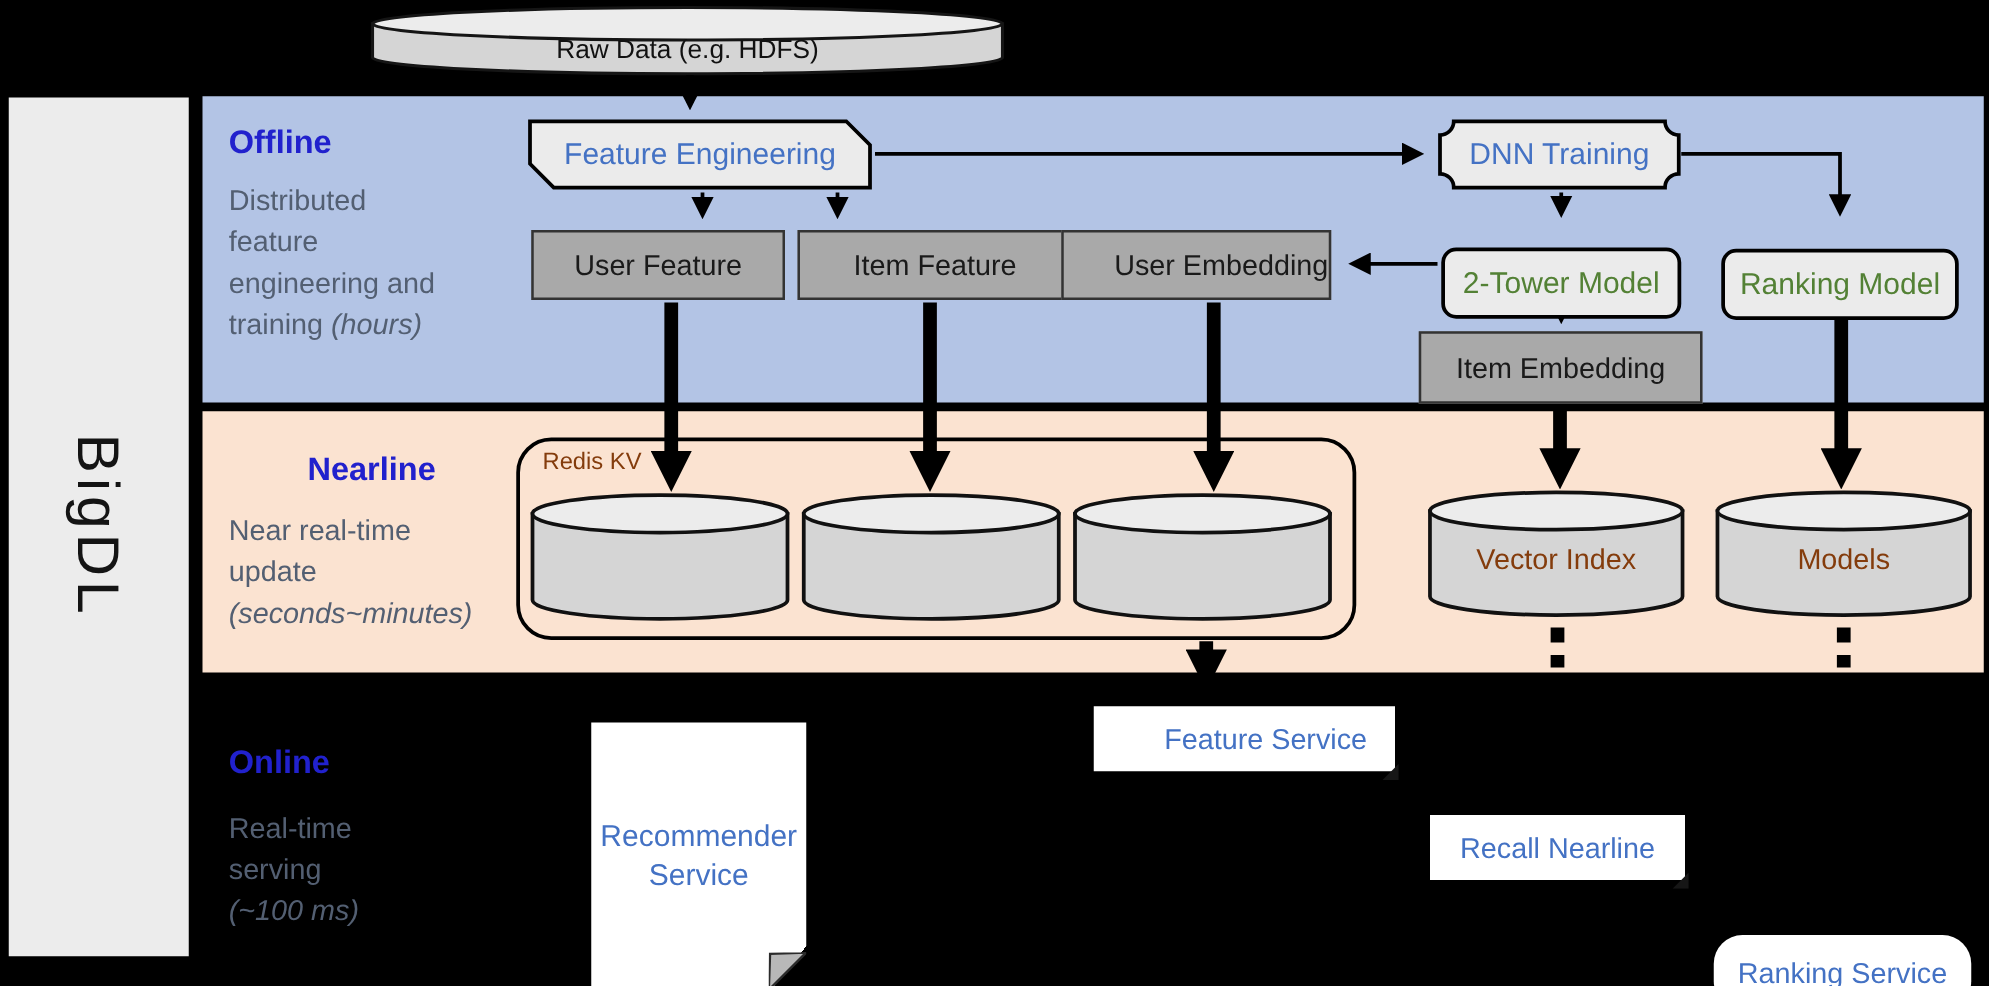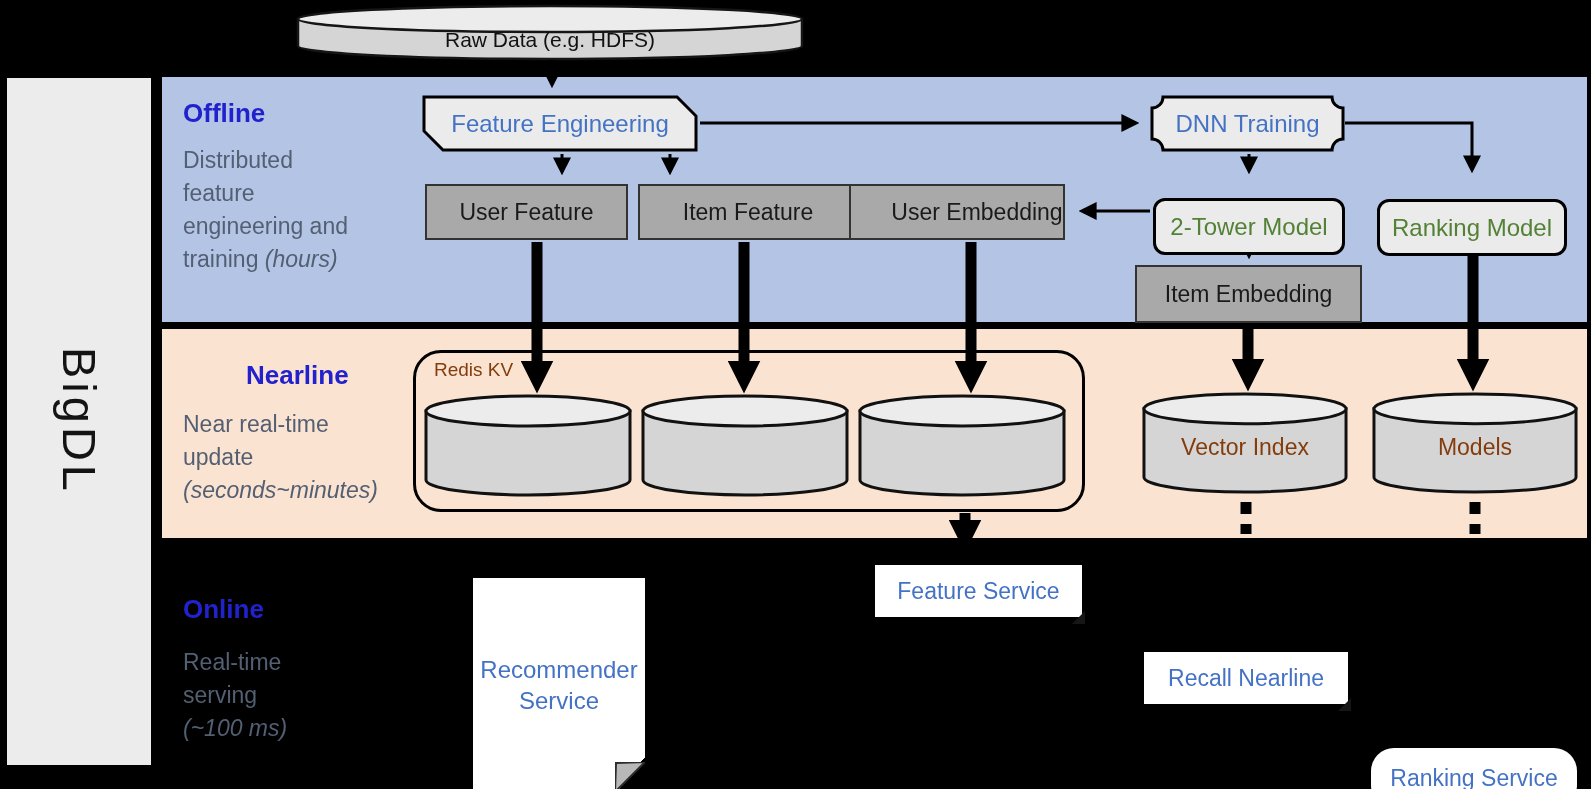--- a/index.html
+++ b/index.html
@@ -58,21 +58,21 @@
   .c1{left:423px;top:394px;width:210px;height:104px;}
   .c2{left:640px;top:394px;width:210px;height:104px;}
   .c3{left:857px;top:394px;width:210px;height:104px;}
   .cvi{left:1141px;top:392px;width:208px;height:103px;}
   .cmo{left:1371px;top:392px;width:208px;height:103px;}
 
   
   .svc{background:#fff;color:var(--shape_text_blue,#4472c4);font-size:23px;z-index:30;
        display:flex;align-items:center;justify-content:center;}
   .svc .fold{position:absolute;right:-3px;bottom:-7px;}
-  .fs{left:875px;top:565px;width:207px;height:52px;}
+  .fs{left:875px;top:565px;width:207px;height:52px;padding-left:34px;}
   .rcs{left:1144px;top:652px;width:204px;height:52px;}
   .rks{left:1371px;top:748px;width:206px;height:60px;border-radius:23px;}
   .doc{left:473px;top:578px;width:172px;height:214px;z-index:30;
        background:linear-gradient(to top left,transparent 0,transparent 22px,#fff 22px);
        display:flex;align-items:center;justify-content:center;text-align:center;
        color:var(--shape_text_blue,#4472c4);font-size:24px;line-height:31px;}
   .doc .fold{position:absolute;right:0;bottom:0;}
 
   
   .arrows{left:0;top:0;z-index:25;pointer-events:none;}

